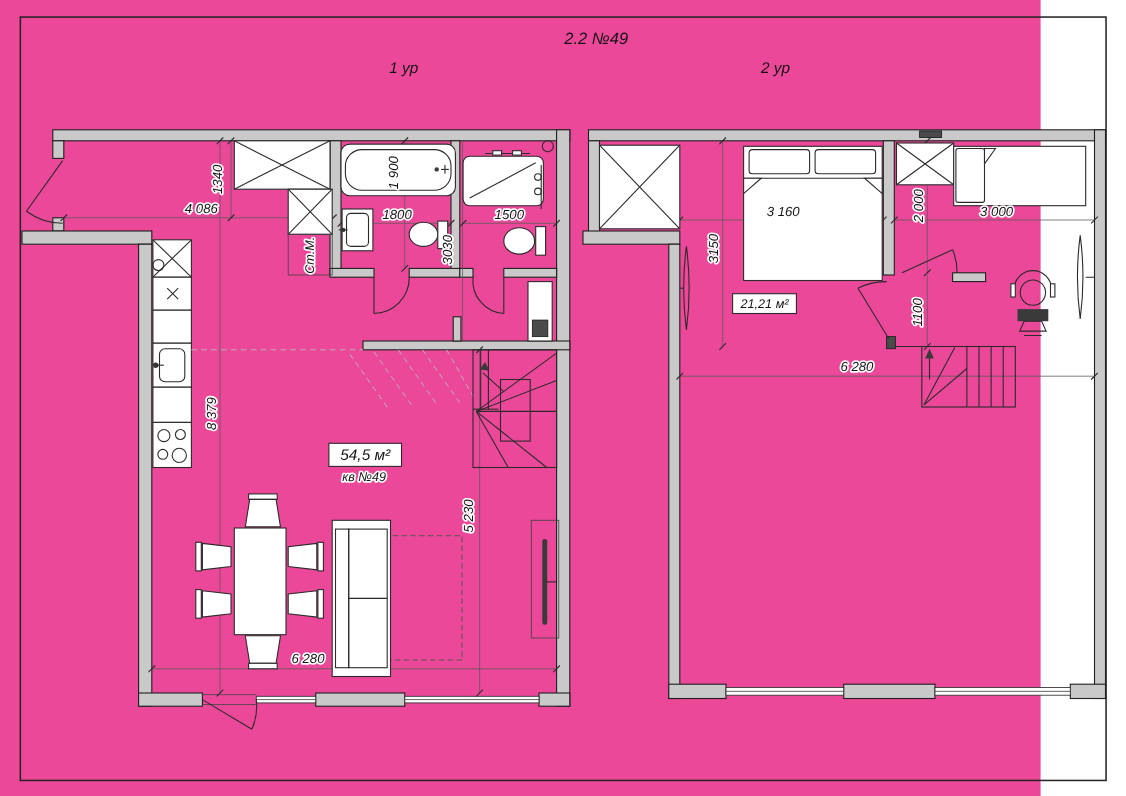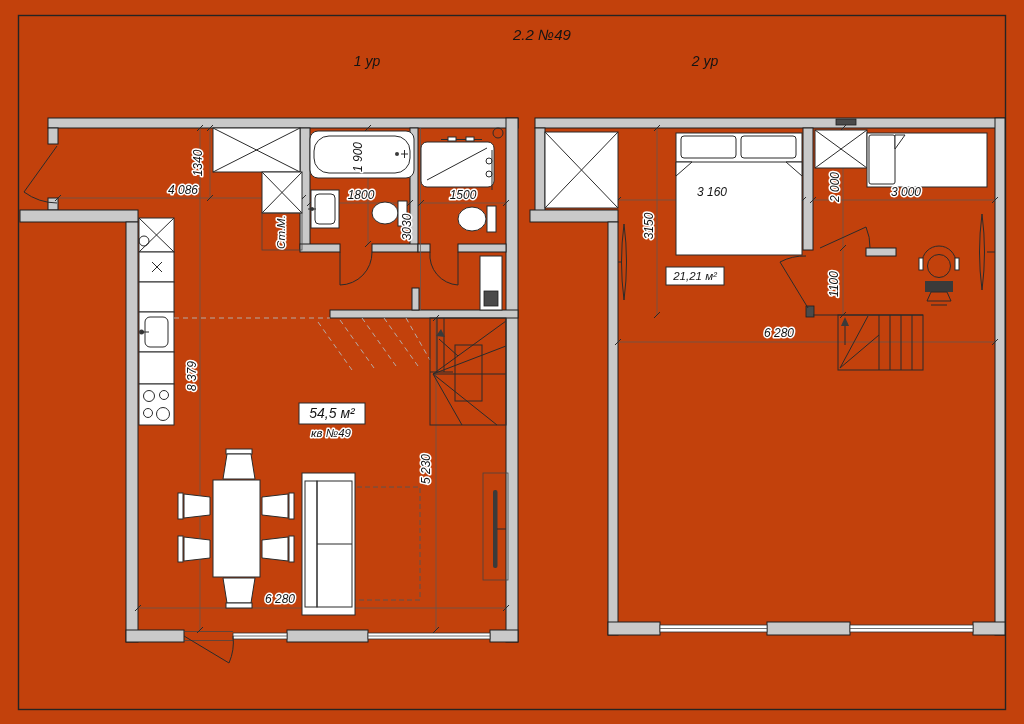--- a/index.html
+++ b/index.html
@@ -1,16 +1,16 @@
 <!DOCTYPE html>
 <html><head>
 <meta charset="utf-8">
 <style>
   html,body { margin:0; padding:0; background:#fff; }
-  .page { position:relative; width:1024px; height:724px; background:#c2410c;
+  .page { position:relative; width:946px; height:724px; background:#ec4899;
           font-family:"Liberation Sans", sans-serif; }
   svg { display:block; }
   .wall   { fill:#c9c9c9; stroke:#1f1f1f; stroke-width:1; }
   .wall-dark { fill:#4a4a4a; stroke:#1f1f1f; stroke-width:0.8; }
   .frame  { fill:none; stroke:#242424; stroke-width:1.4; }
   .fix    { fill:#fff; stroke:#2b2b2b; stroke-width:1; }
   .fixn   { fill:none; stroke:#2b2b2b; stroke-width:1; }
   .fixthin{ fill:none; stroke:#444; stroke-width:0.75; }
   .dimline{ stroke:#5a5a5a; stroke-width:0.7; fill:none; }
   .tick   { stroke:#2b2b2b; stroke-width:1; }

